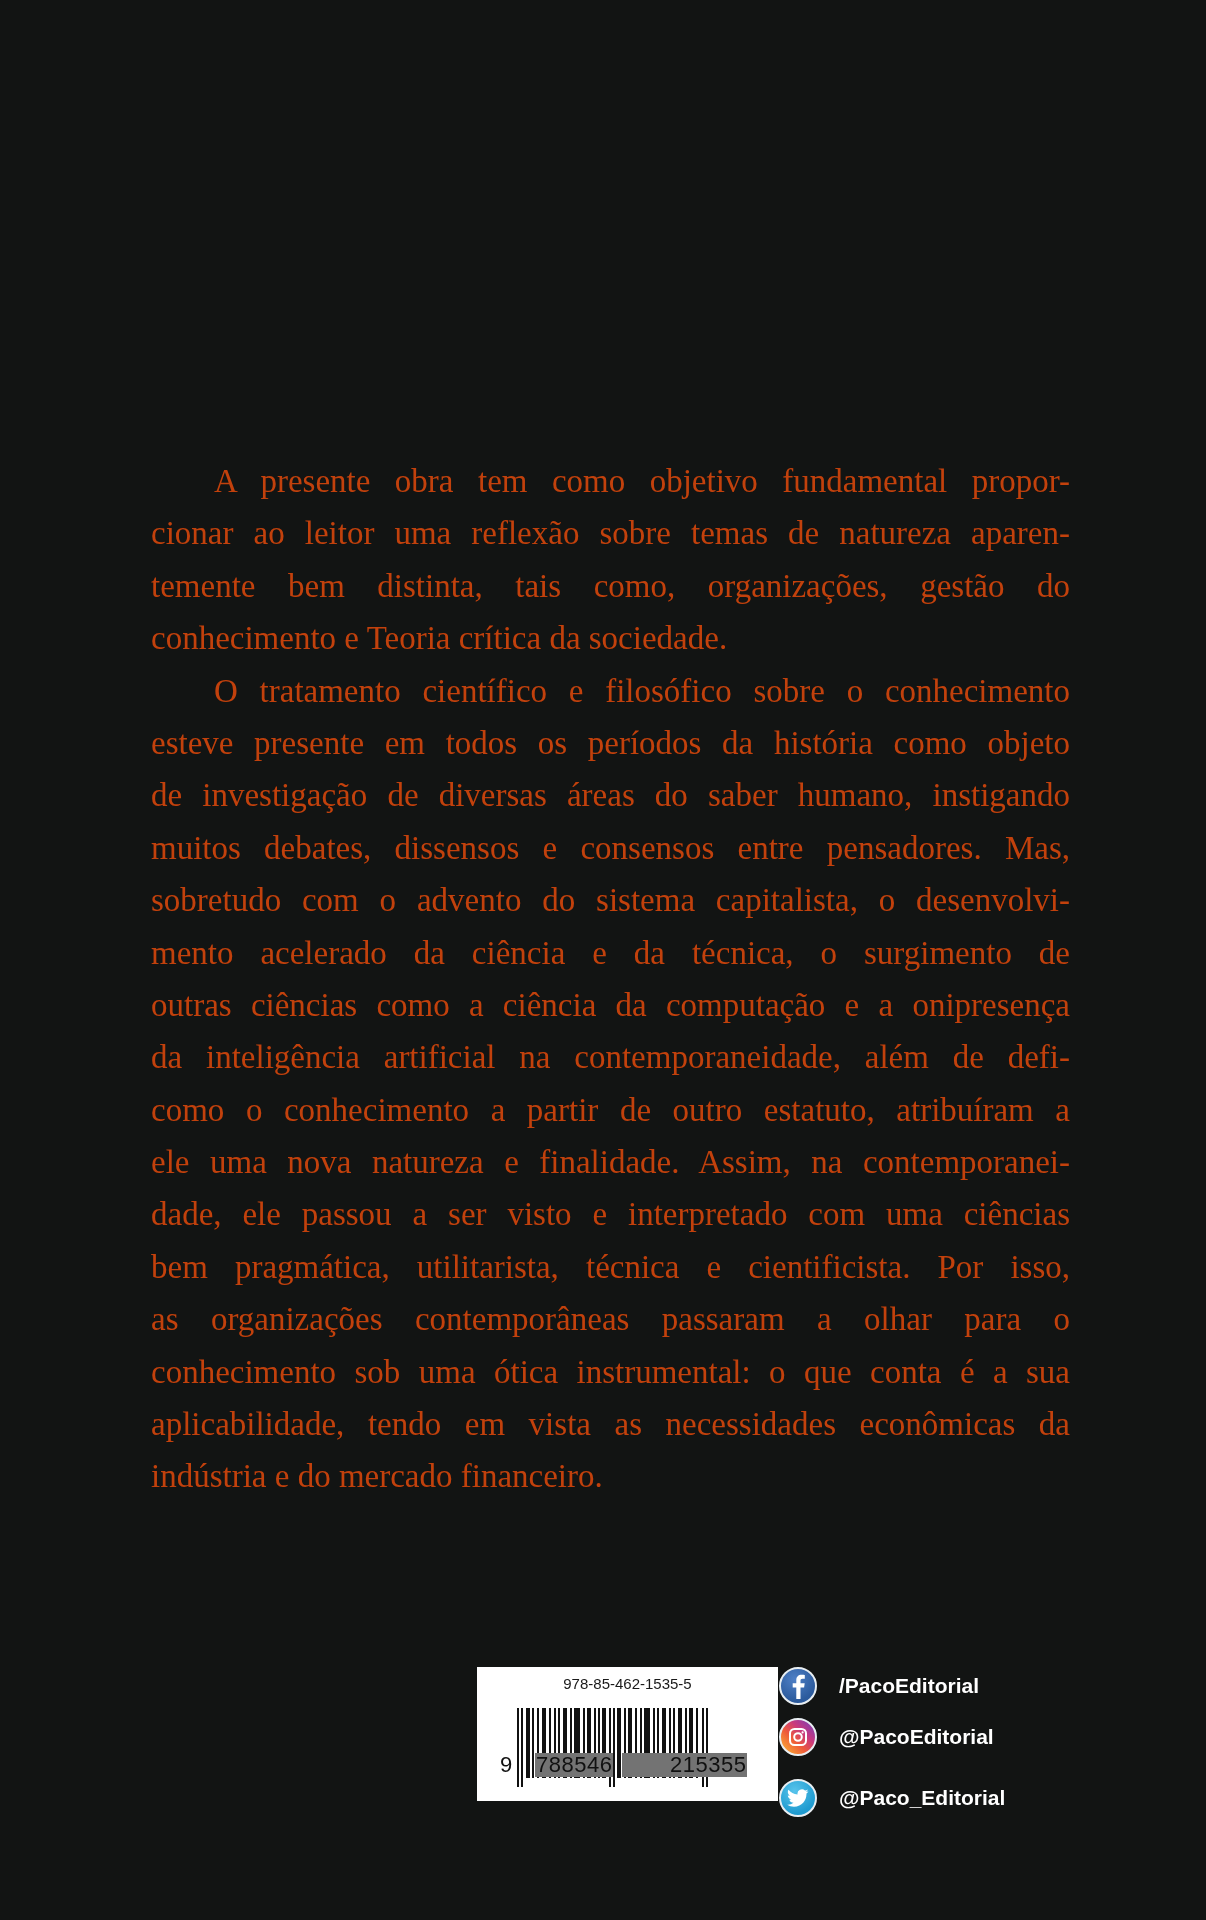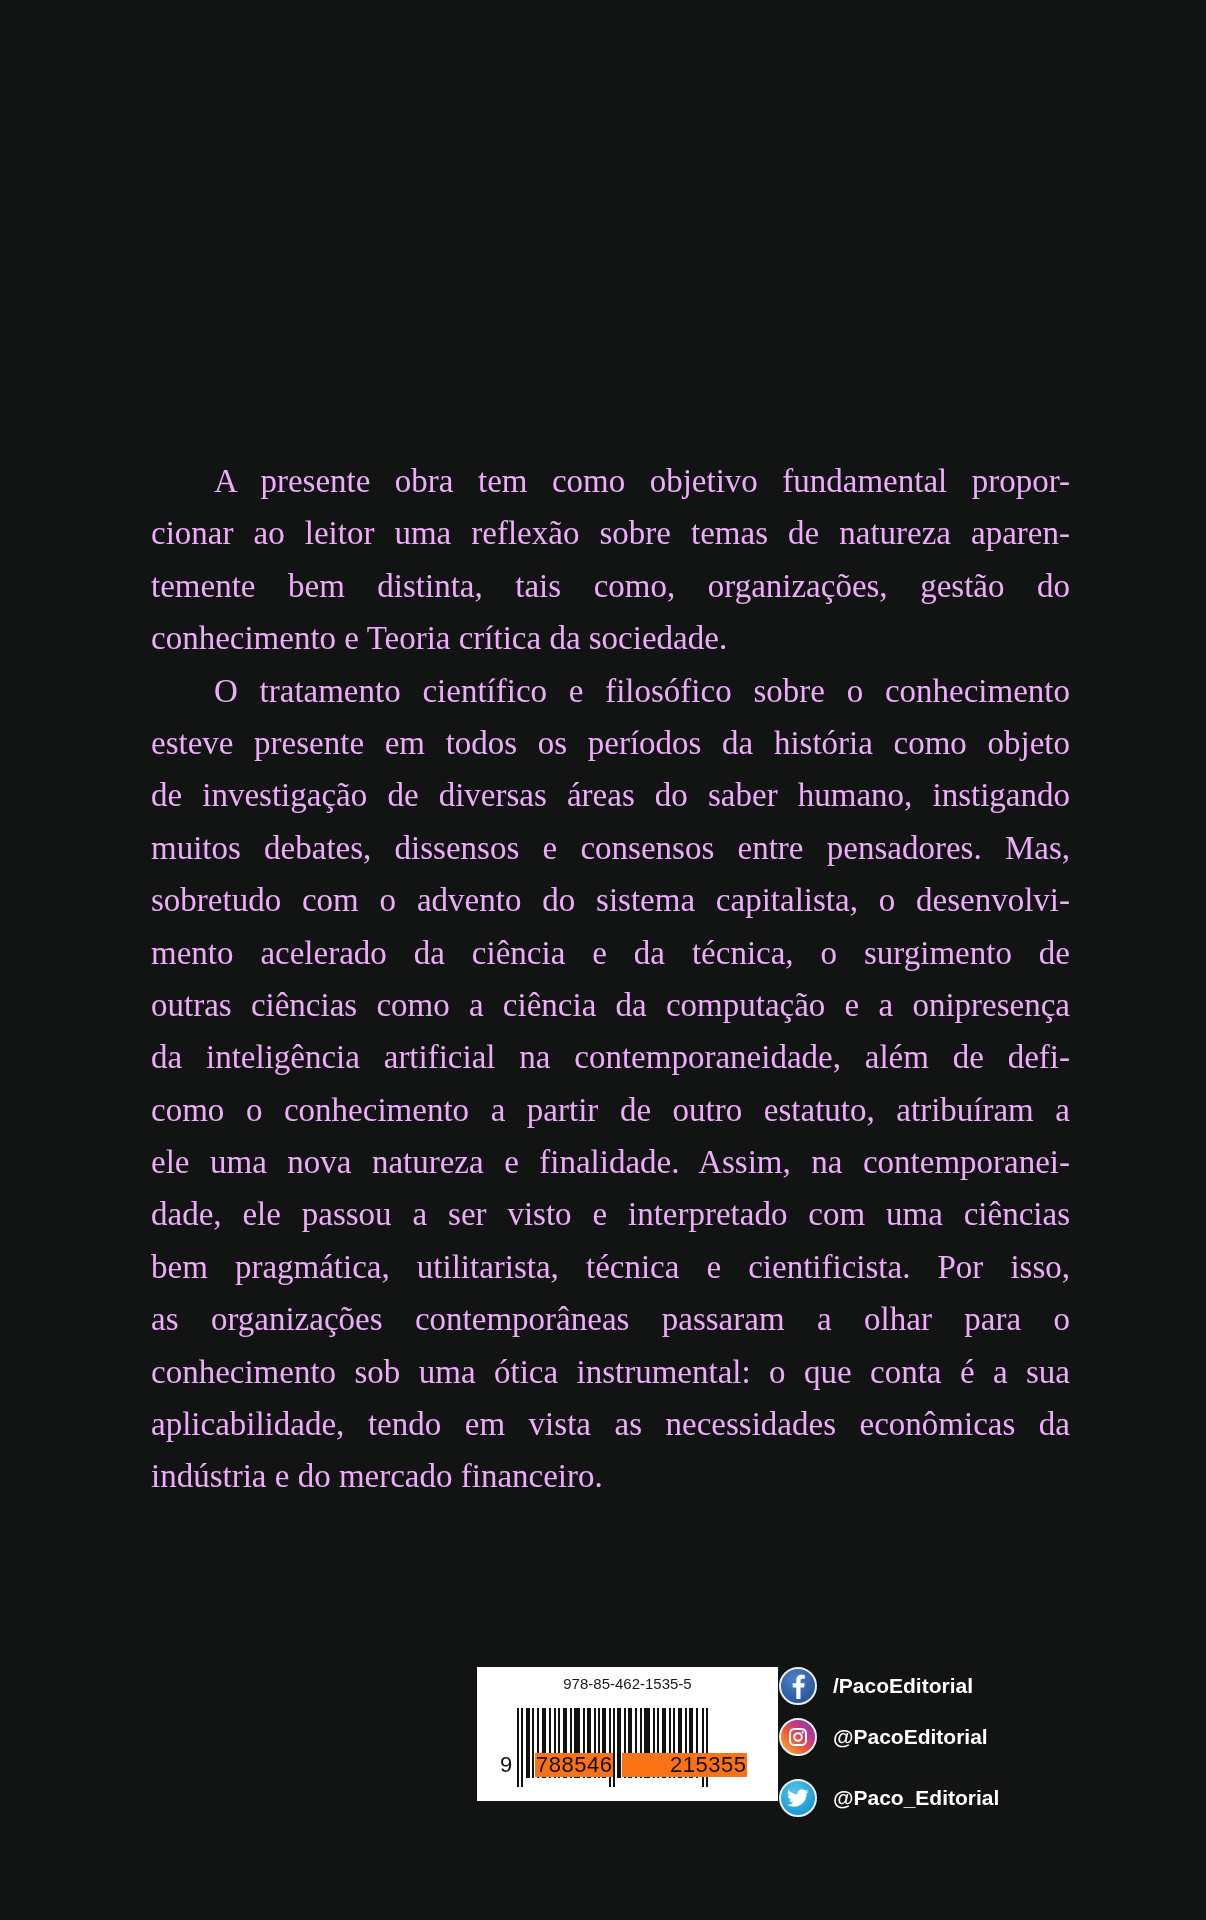--- a/index.html
+++ b/index.html
@@ -11,21 +11,21 @@
     height: 1920px;
     background: #121413;
     position: relative;
     overflow: hidden;
   }
   .blurb {
     position: absolute;
     left: 151px;
     top: 455px;
     width: 919px;
-    color: #f0abfc;
+    color: #c2410c;
     font-family: "Liberation Serif", "DejaVu Serif", serif;
     font-size: 33px;
     line-height: 52.4px;
   }
   .blurb .para { margin: 0; }
   .blurb .line {
     display: block;
     white-space: nowrap;
     text-align: justify;
     text-align-last: justify;
@@ -66,21 +66,21 @@
     width: 193px;
     height: 79px;
   }
   .bars svg { display: block; }
   .barcode-digits {
     position: absolute;
     top: 86px;
     font-family: "Liberation Sans", sans-serif;
     font-size: 22px;
     color: #111;
-    background: #f97316;
+    background: #737373;
     line-height: 24px;
     padding: 0 1px;
   }
   .digit-first { left: 22px; background: transparent; }
   .digit-left { left: 58px; letter-spacing: 0.5px; }
   .digit-right { left: 145px; letter-spacing: 0.5px; padding-left: 48px; }
 
   .social {
     position: absolute;
     left: 779px;
@@ -111,21 +111,21 @@
   .social-icon.fb-bg {
     background: radial-gradient(circle at 40% 30%, #4f80c6, #2b5a9c 70%);
   }
   .social-icon.ig-bg {
     background: linear-gradient(45deg, #f9a534 10%, #ee5a3a 40%, #c8387f 65%, #7a3fb5 95%);
   }
   .social-icon.tw-bg {
     background: radial-gradient(circle at 40% 30%, #58c4ec, #1f9bd0 70%);
   }
   .social-handle {
-    margin-left: 16px;
+    margin-left: 22px;
     font-family: "Liberation Sans", "DejaVu Sans", sans-serif;
     font-weight: bold;
     font-size: 21px;
     color: #ffffff;
     white-space: nowrap;
   }
 </style>
 </head>
 <body>
 

